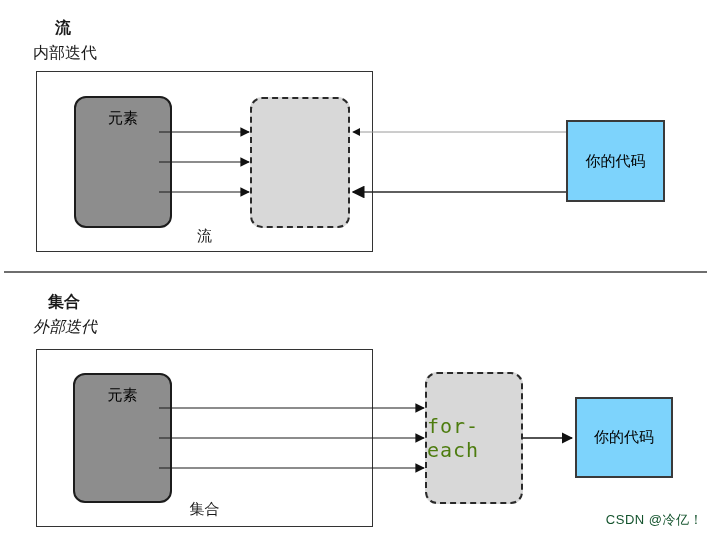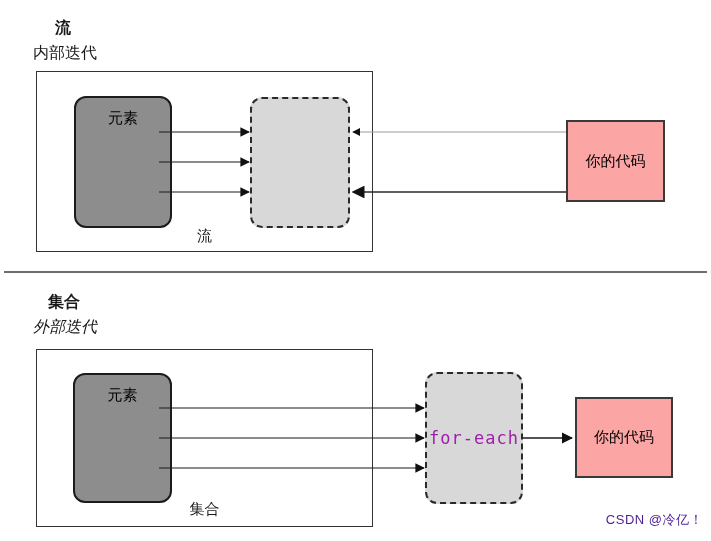--- a/index.html
+++ b/index.html
@@ -48,27 +48,27 @@
     background: #d8d8d8;
     border: 2px dashed #2a2a2a;
     border-radius: 12px;
     box-sizing: border-box;
     display: flex;
     align-items: center;
     justify-content: center;
   }
   .foreach-label {
     font-family: "DejaVu Sans Mono", "Liberation Mono", monospace;
-    font-size: 17px;
+    font-size: 20px;
     letter-spacing: 1px;
-    color: #a21caf;
+    color: #4d7c0f;
   }
   .code-box {
     position: absolute;
-    background: #fca5a5;
+    background: #7dd3fc;
     border: 2px solid #3a3a3a;
     box-sizing: border-box;
     display: flex;
     align-items: center;
     justify-content: center;
     font-size: 15px;
     color: #000000;
   }
   .inner-caption {
     position: absolute;
@@ -84,21 +84,21 @@
     top: 271px;
     width: 703px;
     height: 0;
     border-top: 2.5px solid #6e6e6e;
   }
   .watermark {
     position: absolute;
     right: 8px;
     top: 511px;
     font-size: 13px;
-    color: #4c1d95;
+    color: #14532d;
     letter-spacing: 0.5px;
   }
   svg.arrows {
     position: absolute;
     left: 0;
     top: 0;
     pointer-events: none;
   }
 </style>
 </head>

